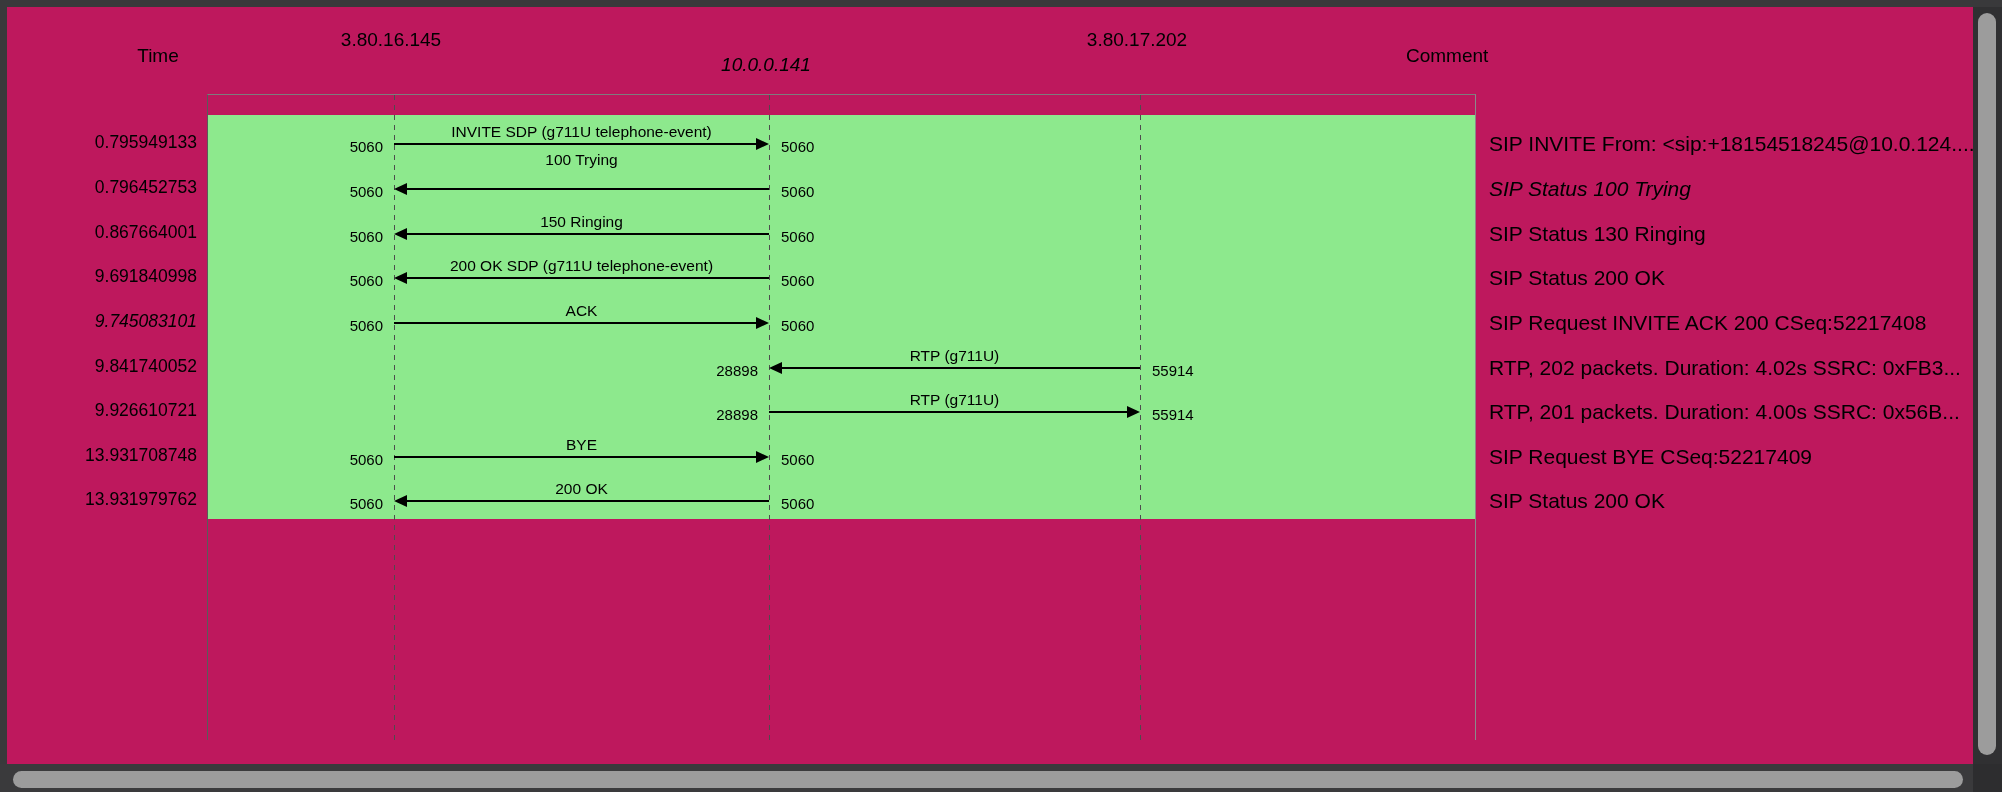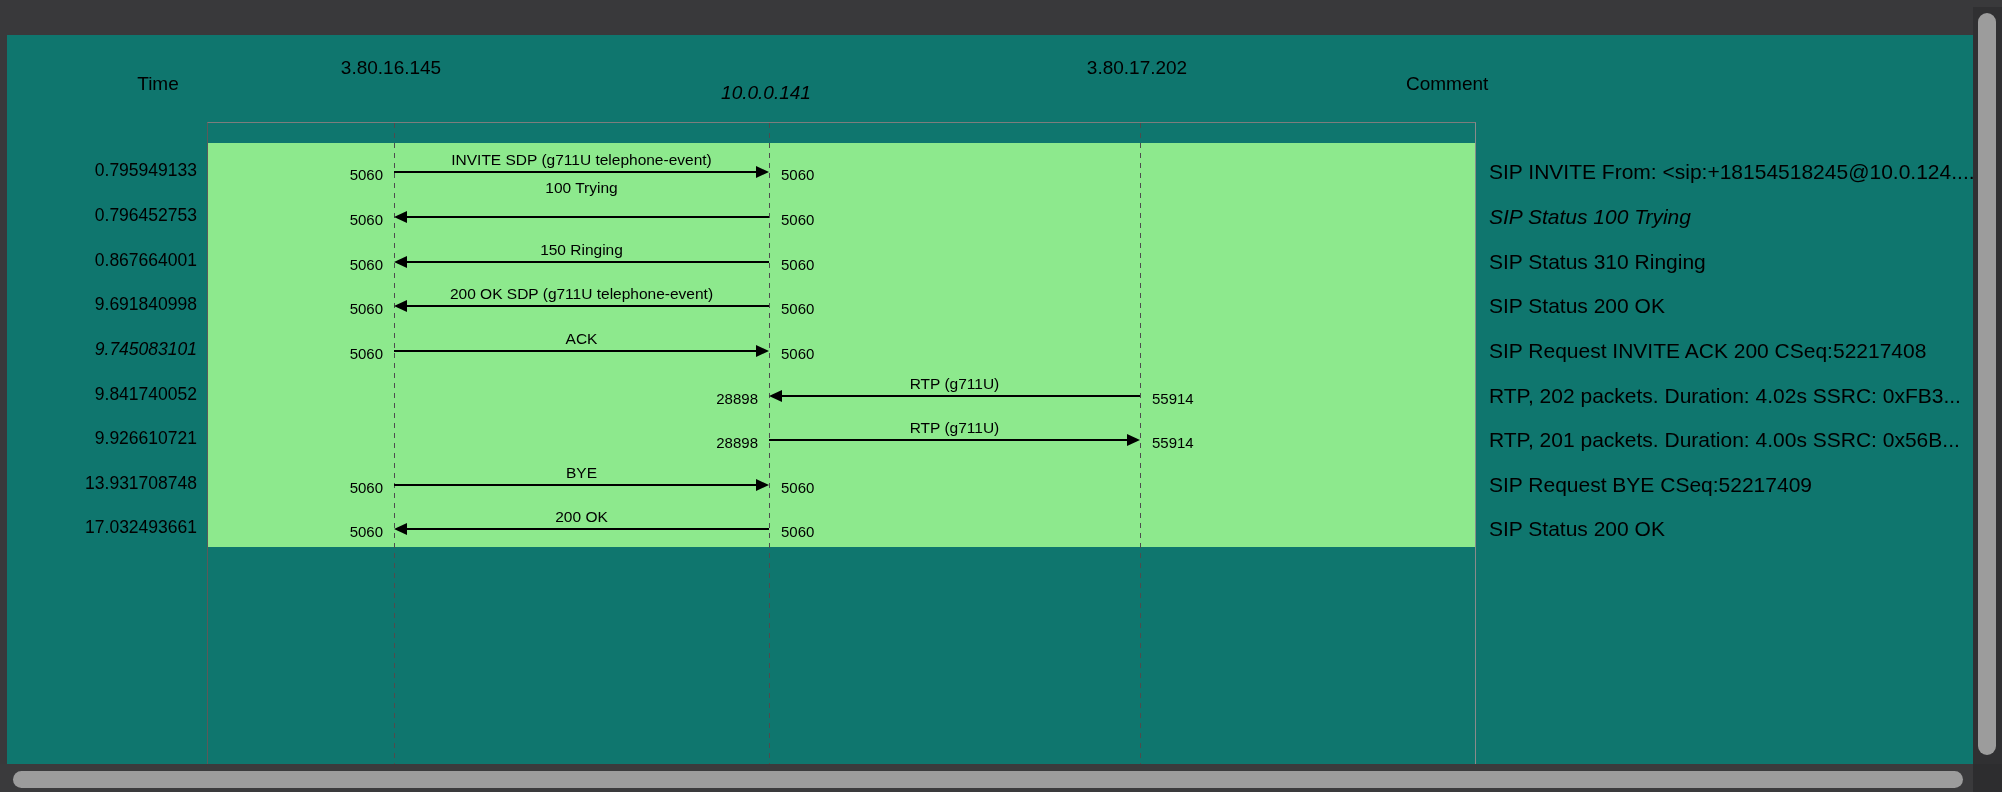--- a/index.html
+++ b/index.html
@@ -3,22 +3,21 @@
 <meta charset="utf-8">
 <style>
   html,body{margin:0;padding:0;}
   body{
     width:2002px;height:792px;position:relative;overflow:hidden;
     font-family:"Liberation Sans", sans-serif;
     background:var(--frame-dark,#39393b);
   }
   .content{
     position:absolute;left:7px;top:7px;width:1966px;height:757px;
-    background:#0f766e;
-    margin-top:28px;
+    background:#be185d;
   }
   .hdr{
     position:absolute;color:#000;font-size:19px;white-space:nowrap;
     transform:translateX(-50%);
   }
   .hdr.left-align{transform:none;}
   .diagram-frame{
     position:absolute;left:200px;top:87px;width:1269px;height:646px;
     border-top:1px solid #7d7d7d;border-left:1px solid #5a5a5a;border-right:1px solid #8a8a8a;
     box-sizing:border-box;
@@ -105,21 +104,21 @@
       <div class="msg-label" style="left: 387px; width: 375px; top: 144px;">100 Trying</div>
       <div class="port left-side" style="left: 276px; top: 176px;">5060</div>
       <div class="port right-side" style="left: 774px; top: 176px;">5060</div>
       <div class="comment-cell" style="top: 170px; font-style: italic;">SIP Status 100 Trying</div>
       <div class="time-cell" style="top: 215px;">0.867664001</div>
       <div class="msg-line" style="left: 398px; width: 364px; top: 226px;"></div>
       <div class="arrow-head left" style="top: 221px; left: 387px;"></div>
       <div class="msg-label" style="left: 387px; width: 375px; top: 206px;">150 Ringing</div>
       <div class="port left-side" style="left: 276px; top: 221px;">5060</div>
       <div class="port right-side" style="left: 774px; top: 221px;">5060</div>
-      <div class="comment-cell" style="top: 215px;">SIP Status 310 Ringing</div>
+      <div class="comment-cell" style="top: 215px;">SIP Status 130 Ringing</div>
       <div class="time-cell" style="top: 259px;">9.691840998</div>
       <div class="msg-line" style="left: 398px; width: 364px; top: 270px;"></div>
       <div class="arrow-head left" style="top: 265px; left: 387px;"></div>
       <div class="msg-label" style="left: 387px; width: 375px; top: 250px;">200 OK SDP (g711U telephone-event)</div>
       <div class="port left-side" style="left: 276px; top: 265px;">5060</div>
       <div class="port right-side" style="left: 774px; top: 265px;">5060</div>
       <div class="comment-cell" style="top: 259px;">SIP Status 200 OK</div>
       <div class="time-cell" style="top: 304px; font-style: italic;">9.745083101</div>
       <div class="msg-line" style="left: 387px; width: 364px; top: 315px;"></div>
       <div class="arrow-head right" style="top: 310px; left: 749px;"></div>
@@ -141,21 +140,21 @@
       <div class="port left-side" style="left: 651px; top: 399px;">28898</div>
       <div class="port right-side" style="left: 1145px; top: 399px;">55914</div>
       <div class="comment-cell" style="top: 393px;">RTP, 201 packets. Duration: 4.00s SSRC: 0x56B...</div>
       <div class="time-cell" style="top: 438px;">13.931708748</div>
       <div class="msg-line" style="left: 387px; width: 364px; top: 449px;"></div>
       <div class="arrow-head right" style="top: 444px; left: 749px;"></div>
       <div class="msg-label" style="left: 387px; width: 375px; top: 429px;">BYE</div>
       <div class="port left-side" style="left: 276px; top: 444px;">5060</div>
       <div class="port right-side" style="left: 774px; top: 444px;">5060</div>
       <div class="comment-cell" style="top: 438px;">SIP Request BYE CSeq:52217409</div>
-      <div class="time-cell" style="top: 482px;">17.032493661</div>
+      <div class="time-cell" style="top: 482px;">13.931979762</div>
       <div class="msg-line" style="left: 398px; width: 364px; top: 493px;"></div>
       <div class="arrow-head left" style="top: 488px; left: 387px;"></div>
       <div class="msg-label" style="left: 387px; width: 375px; top: 473px;">200 OK</div>
       <div class="port left-side" style="left: 276px; top: 488px;">5060</div>
       <div class="port right-side" style="left: 774px; top: 488px;">5060</div>
       <div class="comment-cell" style="top: 482px;">SIP Status 200 OK</div>
     </div>
 </div>
 
 <div class="vscroll-track"></div>

